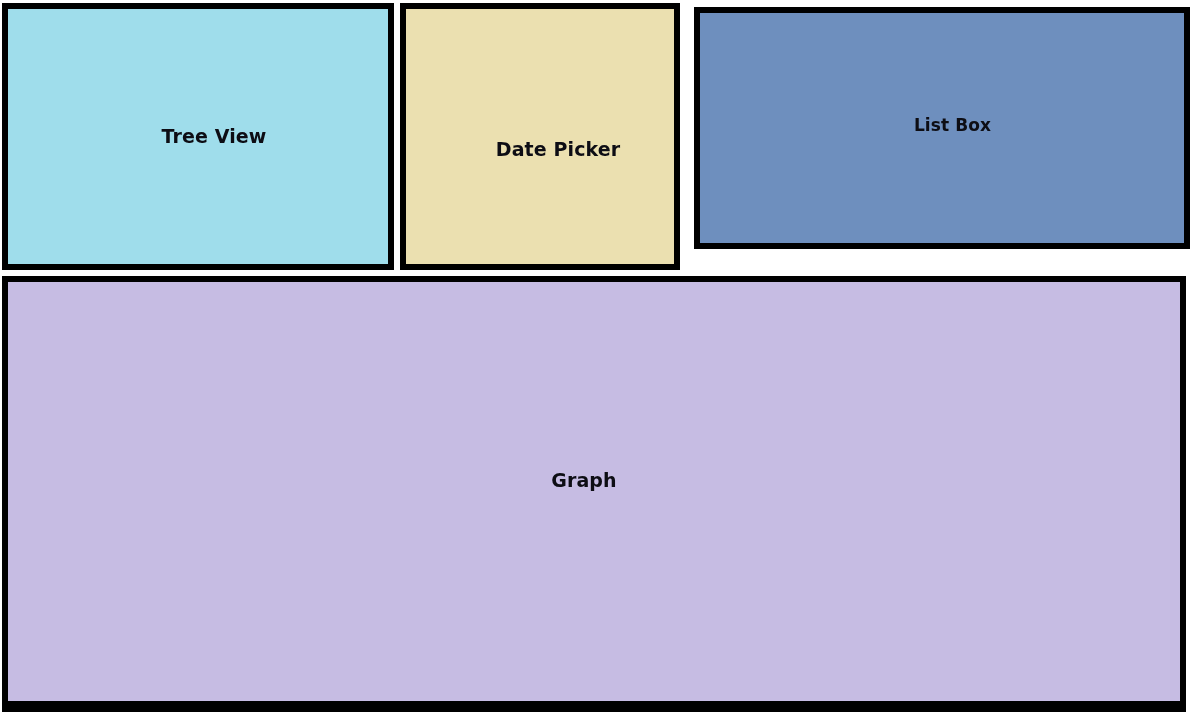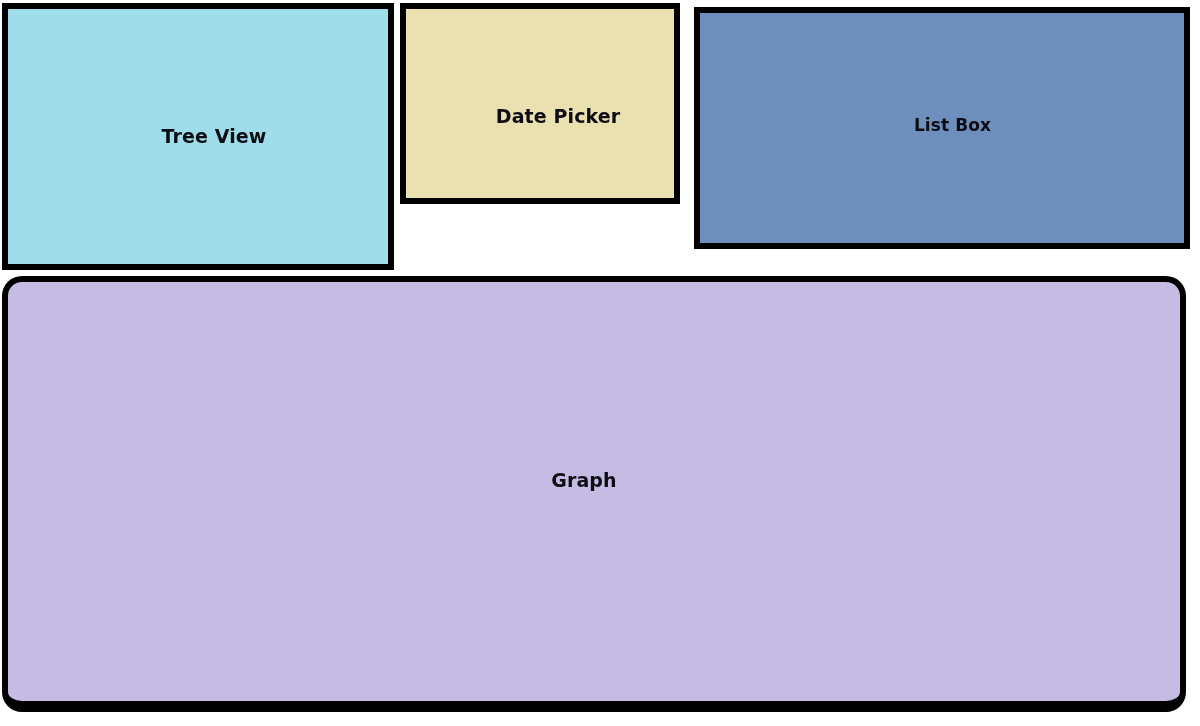--- a/index.html
+++ b/index.html
@@ -48,21 +48,21 @@
     top: -1px;
     left: -4px;
     margin-left: 40px;
   }
 
   
   #panel-date-picker {
     left: 400px;
     top: 3px;
     width: 280px;
-    height: 201px;
+    height: 267px;
     background: #EBE0B0;
     padding-left: 36px;
   }
   #panel-date-picker .panel-label {
     font-size: 19px;
     position: relative;
     top: 12px;
     left: 0px;
   }
 
@@ -83,21 +83,20 @@
   }
 
   
   #panel-graph {
     left: 2px;
     top: 276px;
     width: 1184px;
     height: 436px;
     background: #C6BCE3;
     border-bottom-width: 11px;
-    border-radius: 20px;
   }
   #panel-graph .panel-label {
     font-size: 19px;
     position: relative;
     top: -12px;
     left: -10px;
   }
 </style>
 </head>
 <body>

